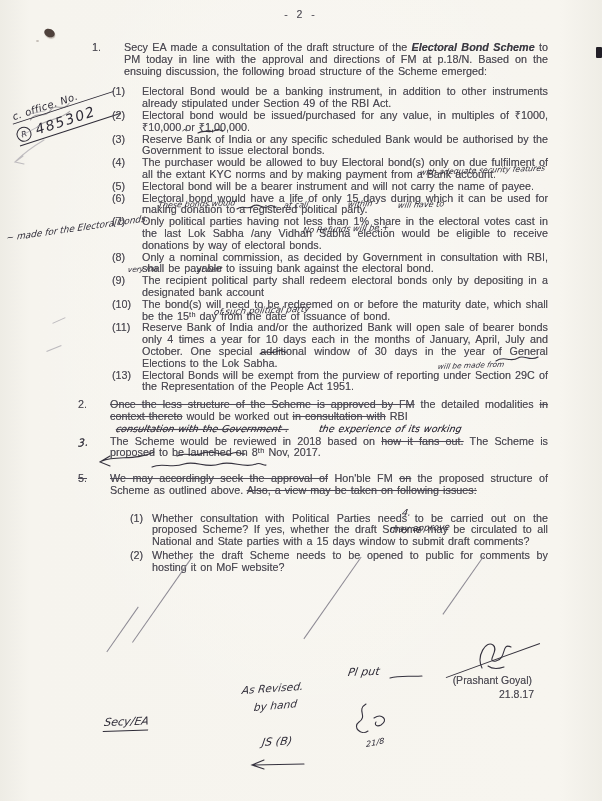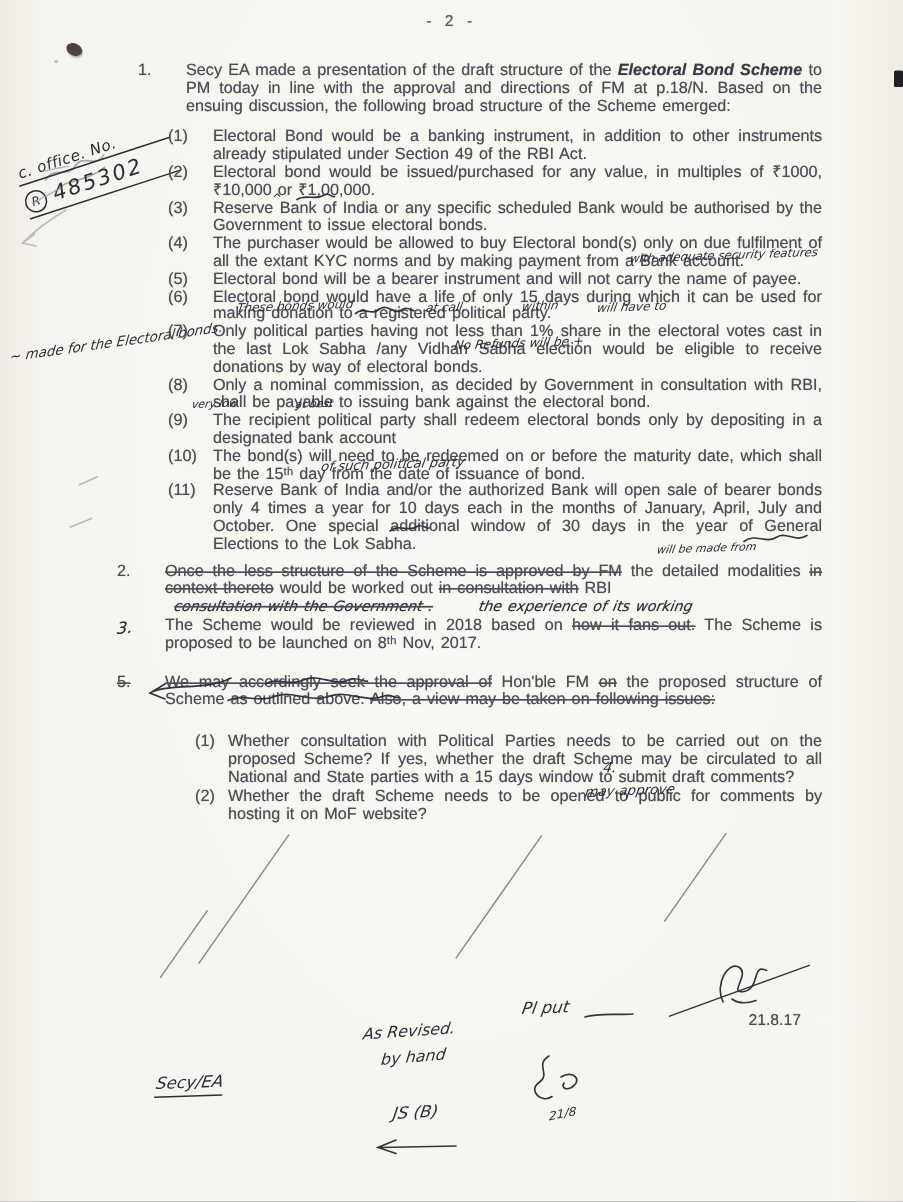--- a/index.html
+++ b/index.html
@@ -87,21 +87,21 @@
 
   <div class="marginnote">
     <div class="hw">~ made for</div>
     <div class="hw">the Electoral</div>
     <div class="hw">bonds.</div>
   </div>
 
   <div class="doc print">
     <div class="para" id="p1" style="padding-top:4px;">
       <span class="pnum" style="padding-left:14px;">1.</span>
-      <div class="ptxt"><span>Secy EA made a presentation of the draft structure of the </span><b>Electoral Bond Scheme</b><span> to PM today in line with the approval and directions of FM at p.18/N. Based on the ensuing discussion, the following broad structure of the Scheme emerged:</span></div>
+      <div class="ptxt"><span>Secy EA made a consultation of the draft structure of the </span><b>Electoral Bond Scheme</b><span> to PM today in line with the approval and directions of FM at p.18/N. Based on the ensuing discussion, the following broad structure of the Scheme emerged:</span></div>
     </div>
 
     <div class="items">
       <div class="item">
           <span class="inum">(1)</span>
           <div class="itxt">Electoral Bond would be a banking instrument, in addition to other instruments already stipulated under Section 49 of the RBI Act.</div>
         </div>
       <div class="item">
           <span class="inum">(2)</span>
           <div class="itxt">Electoral bond would be issued/purchased for any value, in multiples of ₹1000, ₹10,000 or ₹1,00,000.</div>
@@ -134,20 +134,24 @@
           <span class="inum">(9)</span>
           <div class="itxt">The recipient political party shall redeem electoral bonds only by depositing in a designated bank account</div>
         </div>
       <div class="item">
           <span class="inum">(10)</span>
           <div class="itxt">The bond(s) will need to be redeemed on or before the maturity date, which shall be the 15ᵗʰ day from the date of issuance of bond.</div>
         </div>
       <div class="item">
           <span class="inum">(11)</span>
           <div class="itxt">Reserve Bank of India and/or the authorized Bank will open sale of bearer bonds only 4 times a year for 10 days each in the months of January, April, July and October. One special additional window of 30 days in the year of General Elections to the Lok Sabha.</div>
+        </div>
+      <div class="item">
+          <span class="inum">(13)</span>
+          <div class="itxt">Electoral Bonds will be exempt from the purview of reporting under Section 29C of the Representation of the People Act 1951.</div>
         </div>
     </div>
 
     <div class="para" id="p2">
       <span class="pnum">2.</span>
       <div class="ptxt">
         <span class="strike">Once the less structure of the Scheme is approved by FM</span><span> the detailed modalities </span><span class="strike">in context thereto</span><span> would be worked out </span><span class="strike">in consultation with</span><span> RBI</span>
         <div class="hwline">
           <span class="hw strike">consultation with the Government .</span>
           <span class="hw">the experience of its working</span>
@@ -216,20 +220,21 @@
   <div class="slash" style="left:162px;top:547px;height:105px;"></div>
   <div class="slash" style="left:332px;top:548px;height:100px;"></div>
   <div class="slash" style="left:463px;top:549px;height:72px;"></div>
   <div class="slash" style="left:122px;top:602px;height:55px;"></div>
 
   <svg class="scb" style="left:452px;top:636px;" width="80" height="38">
     <path d="M30,32 C24,20 34,4 41,9 C48,14 33,27 44,25 C55,23 49,6 59,11 M36,30 C40,33 46,33 52,31"></path>
   </svg>
   <div class="sigslash"></div>
   <div class="sigblock print">
+    <div class="n1">(Prashant Goyal)</div>
     <div class="n3">21.8.17</div>
   </div>
 
   <div class="hw-abs" style="left:348px;top:666px;font-size:11px;">Pl put</div>
   <svg class="scb" style="left:388px;top:672px;" width="36" height="10">
       <path d="M2,6 C12,3 24,5 34,4"></path>
     </svg>
   <div class="hw-abs" style="left:242px;top:684px;font-size:10.5px;transform:skewX(-11deg) rotate(-4deg);">As Revised.</div>
   <div class="hw-abs" style="left:254px;top:701px;font-size:10.5px;transform:skewX(-11deg) rotate(-5deg);">by hand</div>
   <div class="hw-abs" style="left:262px;top:736px;font-size:11px;transform:skewX(-11deg) rotate(-3deg);">JS (B)</div>

